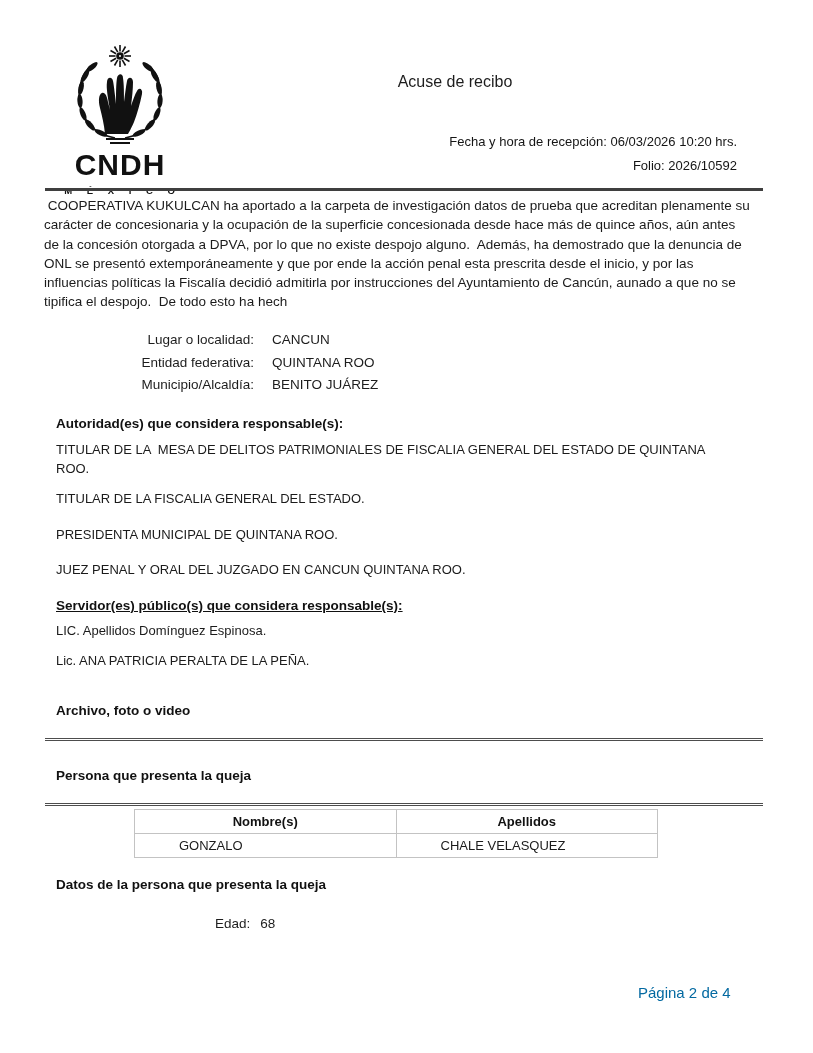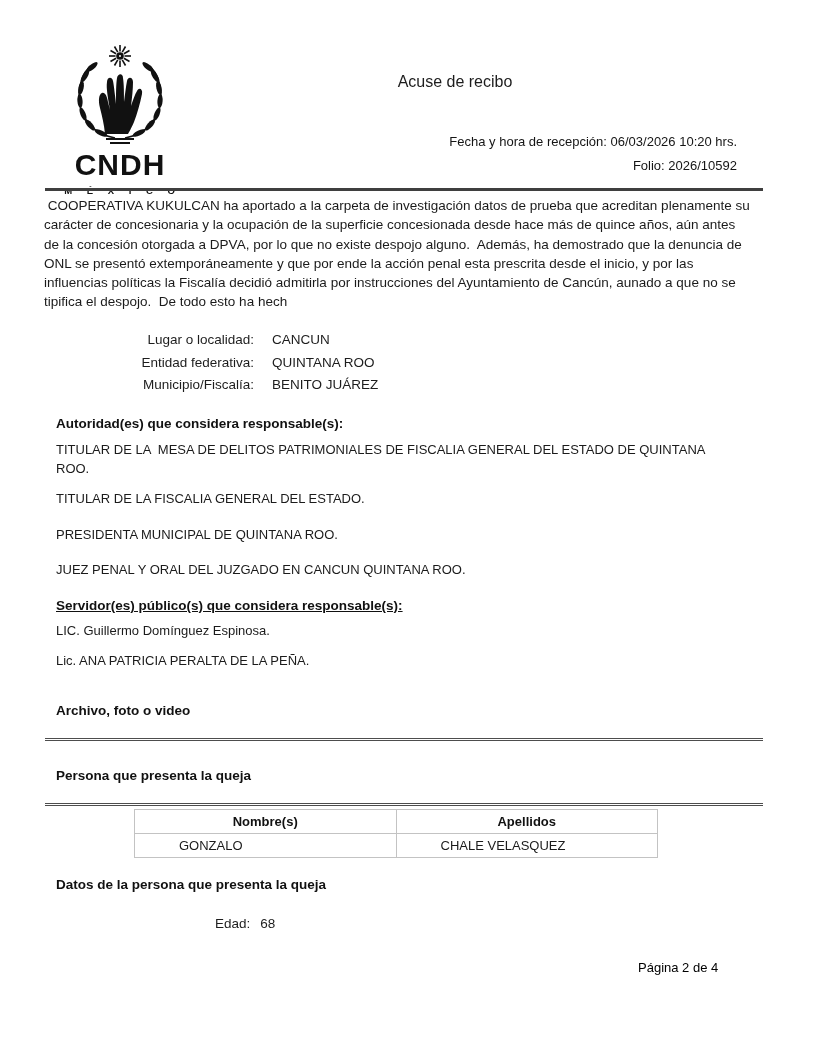--- a/index.html
+++ b/index.html
@@ -38,21 +38,21 @@
   .presenter-table{left:134px;top:809px;border-collapse:collapse;width:524px;table-layout:fixed;}
   .presenter-table th,.presenter-table td{
     border:1.5px solid #c3c3c3;font-size:13px;height:21px;padding:1px 7px;
   }
   .presenter-table th{font-weight:bold;text-align:center;color:#111;}
   .presenter-table td{text-align:left;color:#1b1b1b;padding-left:44px;}
   
   .edad{left:215px;top:916px;font-size:13.5px;}
   .edad .val{margin-left:10px;}
   
-  .footer-page{left:638px;top:960px;font-size:13px;color:#000000;}
+  .footer-page{left:638px;top:984px;font-size:15px;color:#0369a1;}
 </style>
 </head>
 <body>
 
 <div class="page">
 
   <div class="abs logo-block">
     <svg width="122" height="104" viewBox="0 0 122 104">
 
       <g stroke="#111" stroke-width="1.6">
@@ -113,32 +113,32 @@
 
   <div class="abs top-rule"></div>
 
   <div class="abs narrative"> COOPERATIVA KUKULCAN ha aportado a la carpeta de investigación datos de prueba que acreditan plenamente su carácter de concesionaria y la ocupación de la superficie concesionada desde hace más de quince años, aún antes de la concesión otorgada a DPVA, por lo que no existe despojo alguno.  Además, ha demostrado que la denuncia de ONL se presentó extemporáneamente y que por ende la acción penal esta prescrita desde el inicio, y por las influencias políticas la Fiscalía decidió admitirla por instrucciones del Ayuntamiento de Cancún, aunado a que no se tipifica el despojo.  De todo esto ha hech</div>
 
   <div class="abs location">
     <div class="loc-label">Lugar o localidad:</div>
     <div class="loc-value">CANCUN</div>
     <div class="loc-label">Entidad federativa:</div>
     <div class="loc-value">QUINTANA ROO</div>
-    <div class="loc-label">Municipio/Fiscalía:</div>
+    <div class="loc-label">Municipio/Alcaldía:</div>
     <div class="loc-value">BENITO JUÁREZ</div>
   </div>
 
   <div class="abs sec-heading" style="left:56px;top:416px;">Autoridad(es) que considera responsable(s):</div>
   <div class="abs item-text" style="left:56px;top:441px;width:660px;">TITULAR DE LA  MESA DE DELITOS PATRIMONIALES DE FISCALIA GENERAL DEL ESTADO DE QUINTANA ROO.</div>
   <div class="abs item-text" style="left:56px;top:490px;width:700px;">TITULAR DE LA FISCALIA GENERAL DEL ESTADO.</div>
   <div class="abs item-text" style="left:56px;top:526px;width:700px;">PRESIDENTA MUNICIPAL DE QUINTANA ROO.</div>
   <div class="abs item-text" style="left:56px;top:561px;width:700px;">JUEZ PENAL Y ORAL DEL JUZGADO EN CANCUN QUINTANA ROO.</div>
 
   <div class="abs sec-heading" style="left:56px;top:598px;text-decoration:underline;">Servidor(es) público(s) que considera responsable(s):</div>
-  <div class="abs item-text" style="left:56px;top:622px;width:700px;">LIC. Guillermo Domínguez Espinosa.</div>
+  <div class="abs item-text" style="left:56px;top:622px;width:700px;">LIC. Apellidos Domínguez Espinosa.</div>
   <div class="abs item-text" style="left:56px;top:652px;width:700px;">Lic. ANA PATRICIA PERALTA DE LA PEÑA.</div>
 
   <div class="abs ruled sec-heading" style="top:703px;">Archivo, foto o video</div>
 
   <div class="abs ruled sec-heading" style="top:768px;">Persona que presenta la queja</div>
 
   <table class="abs presenter-table">
     <thead>
       <tr>
         <th>Nombre(s)</th>

